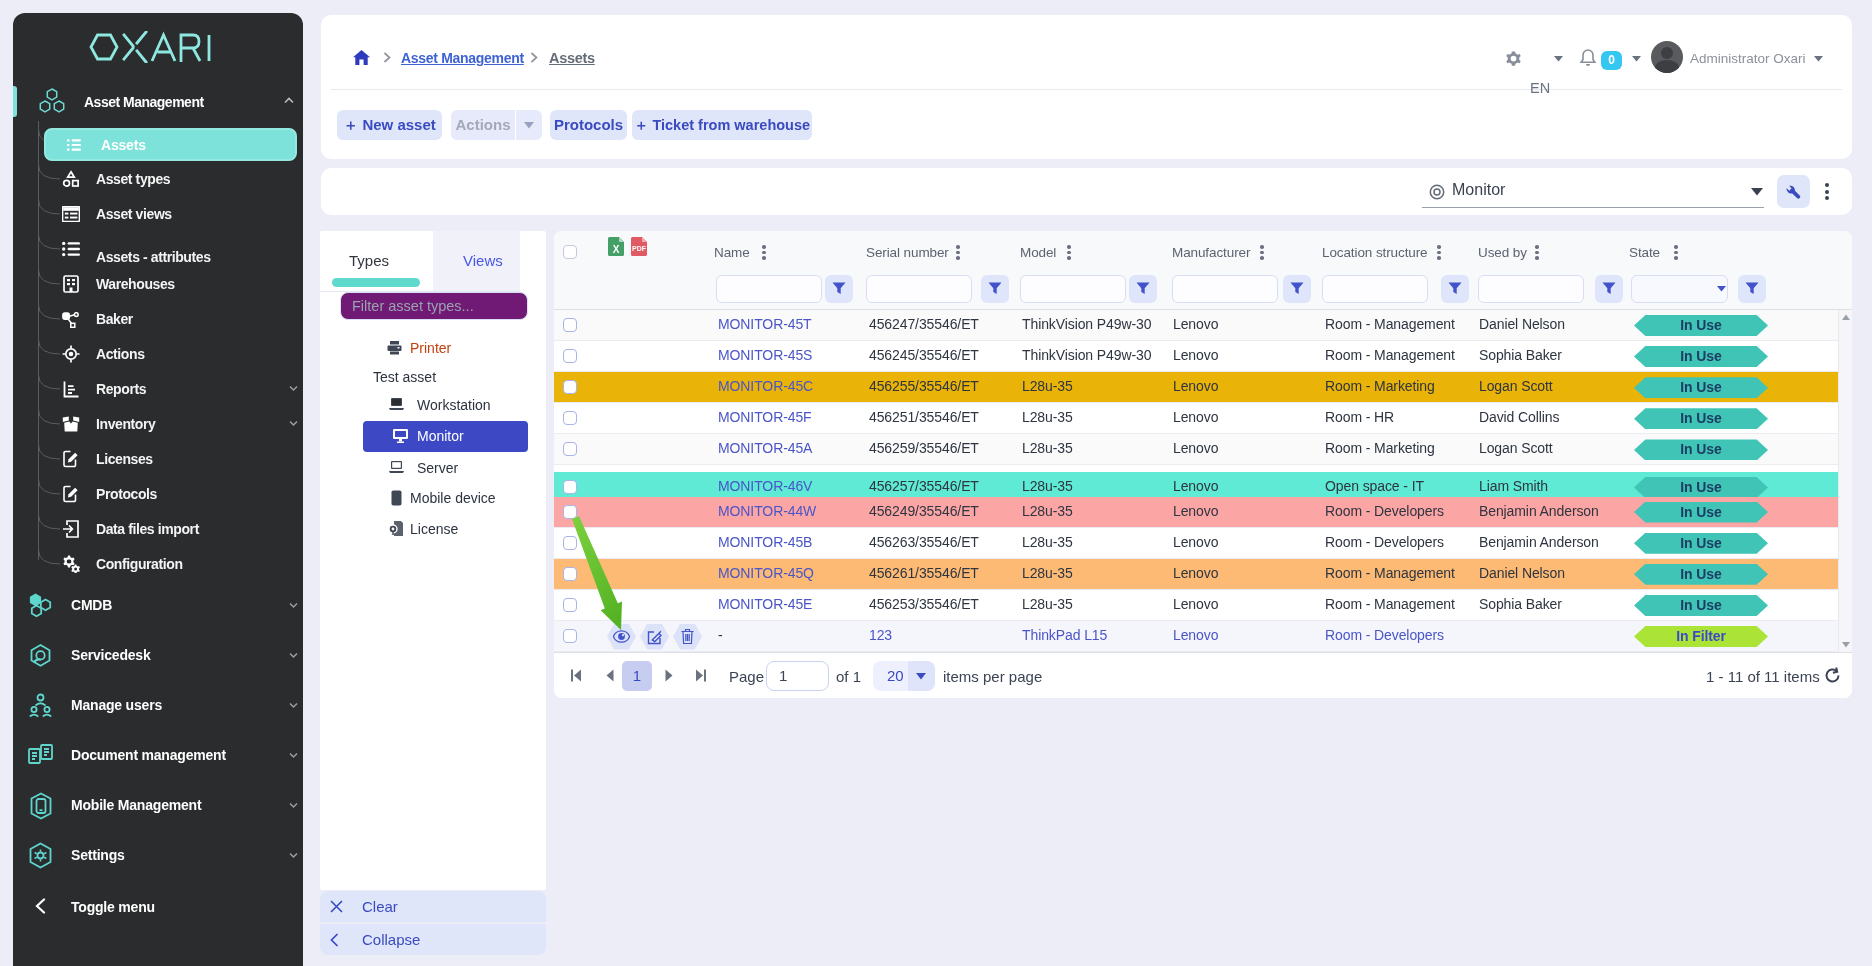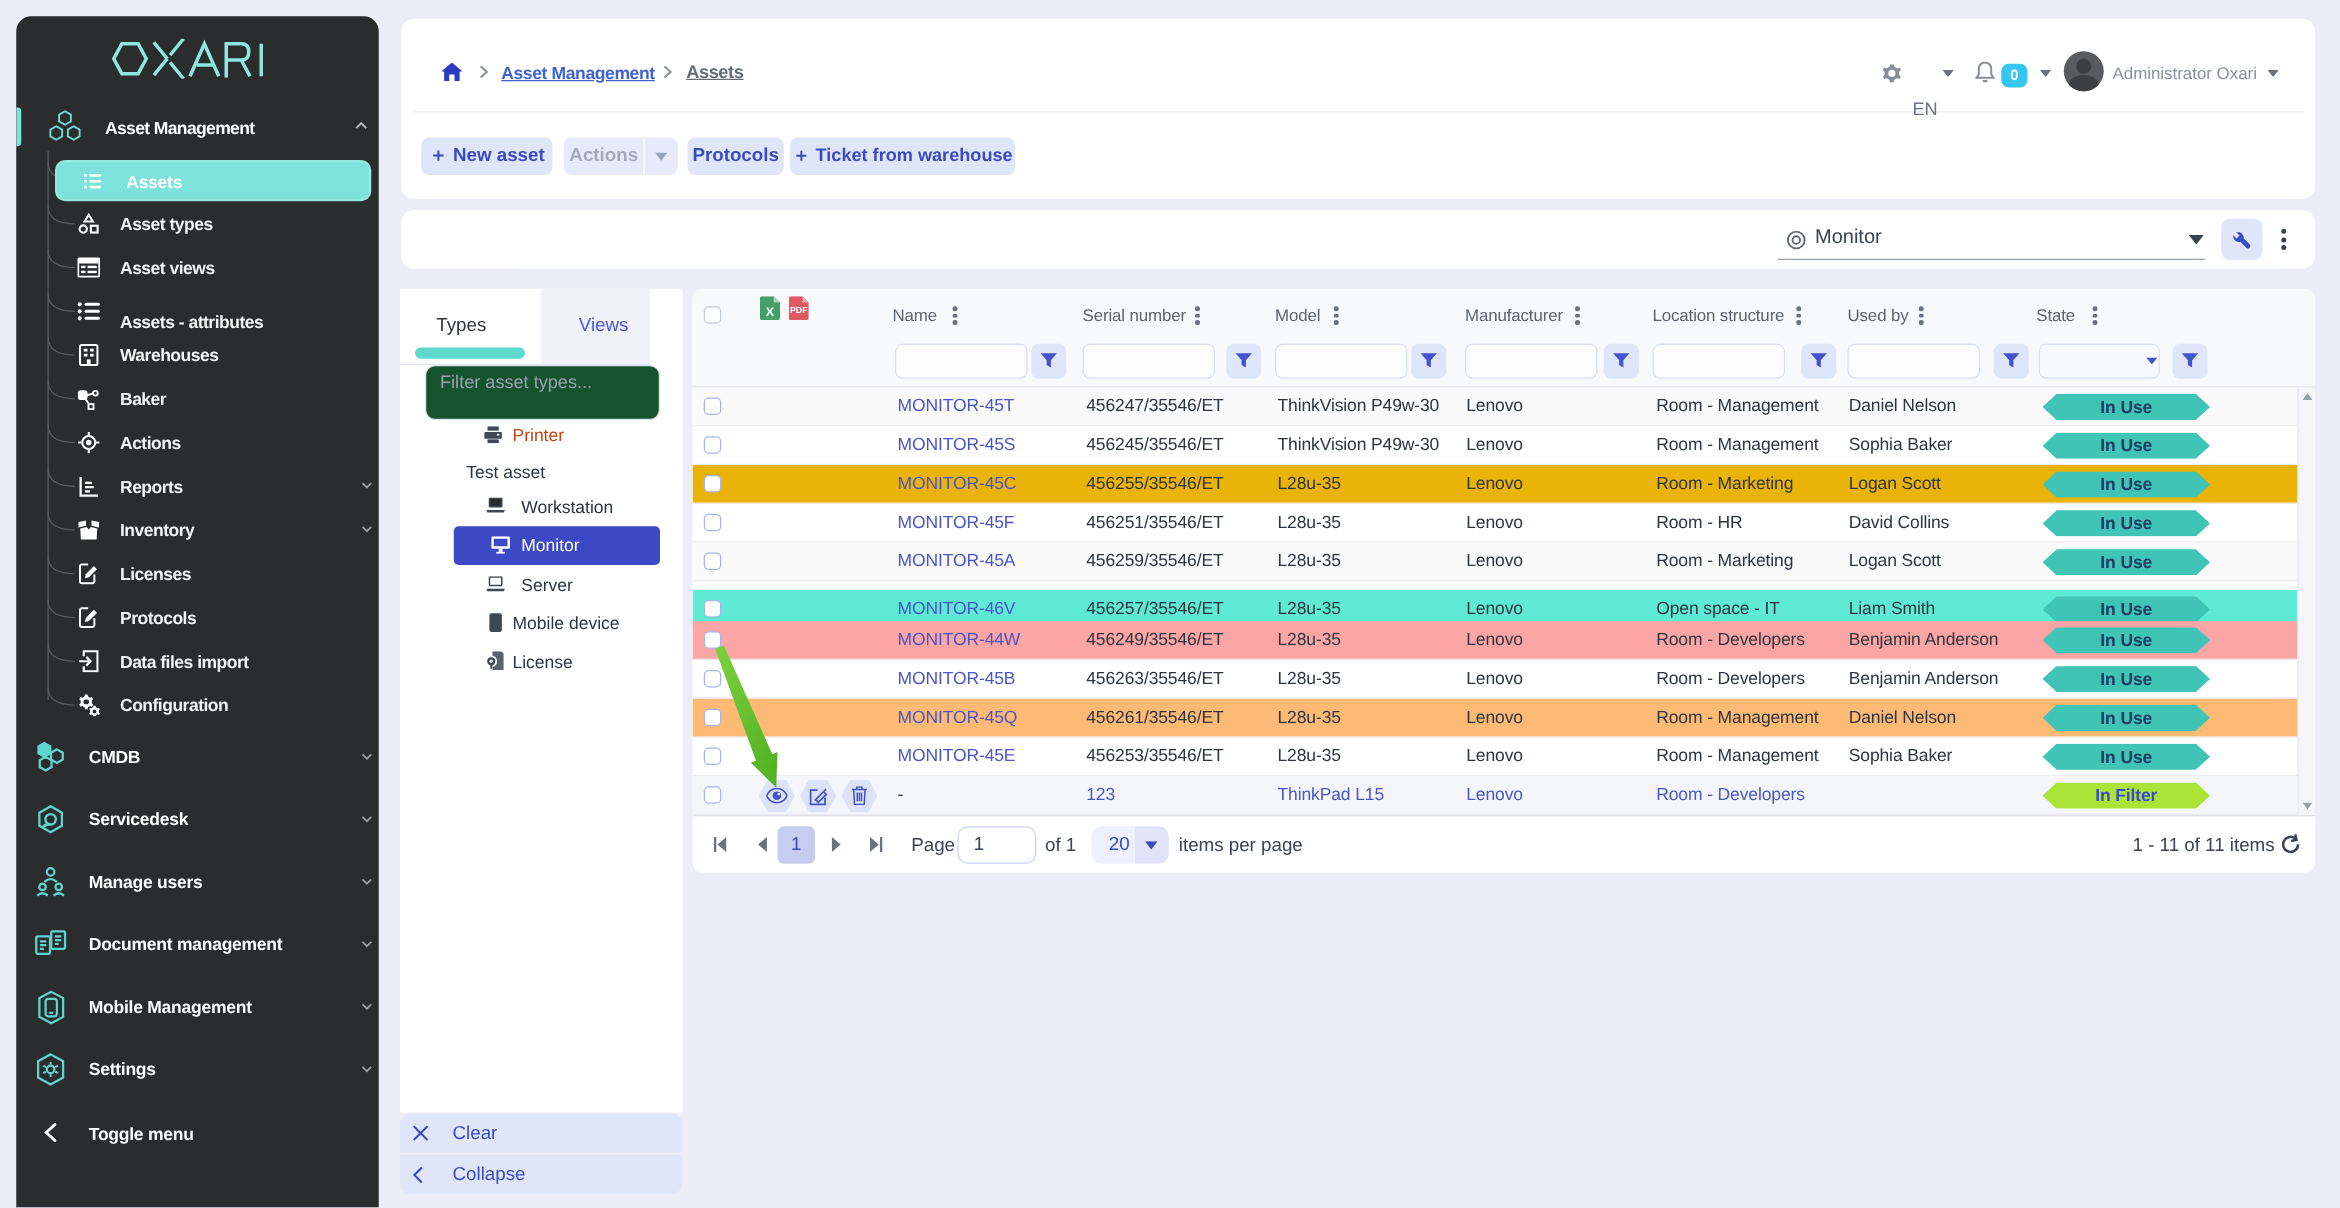--- a/index.html
+++ b/index.html
@@ -346,21 +346,21 @@
 </div>
 
 <div class="abs" id="leftpanel" style="left:320px;top:231px;width:226px;height:659px;background:#fff;border-radius:2px;">
 
   <div class="abs" style="left:113px;top:0;width:87px;height:60px;background:#f1f2f9;"></div>
   <div class="abs" style="left:0;top:59.5px;width:200px;height:1px;background:#e4e6f0;"></div>
   <span class="abs" style="left:29px;top:21px;font-size:15px;color:#33363e;">Types</span>
   <span class="abs" style="left:143px;top:21px;font-size:15px;color:#4856e8;">Views</span>
   <div class="abs" style="left:12px;top:47px;width:88px;height:8.5px;background:#5fd9cb;border-radius:5px;"></div>
 
-  <div class="abs" style="left:20px;top:61px;width:188px;height:44px;border:1px solid #dbe1f5;border-radius:8px;background:#14532d;color:#9aa3b0;font-size:14.5px;line-height:26px;padding-left:11px;">Filter asset types...</div>
+  <div class="abs" style="left:20px;top:61px;width:188px;height:28px;border:1px solid #dbe1f5;border-radius:8px;background:#701a75;color:#9aa3b0;font-size:14.5px;line-height:26px;padding-left:11px;">Filter asset types...</div>
 
   <svg class="abs" style="left:67px;top:110px" width="15" height="14" viewBox="0 0 15 14">
       <g fill="#3f4754">
         <rect x="3" y="0" width="9" height="3.5"></rect>
         <rect x="0.5" y="4.5" width="14" height="5.5" rx="1"></rect>
         <rect x="3" y="10.5" width="9" height="3"></rect>
         <rect x="10.5" y="6" width="2" height="1.5" fill="#fff"></rect>
       </g>
     </svg>
   <span class="abs" style="left:90px;top:109px;font-size:14px;color:#c2410c;">Printer</span>

